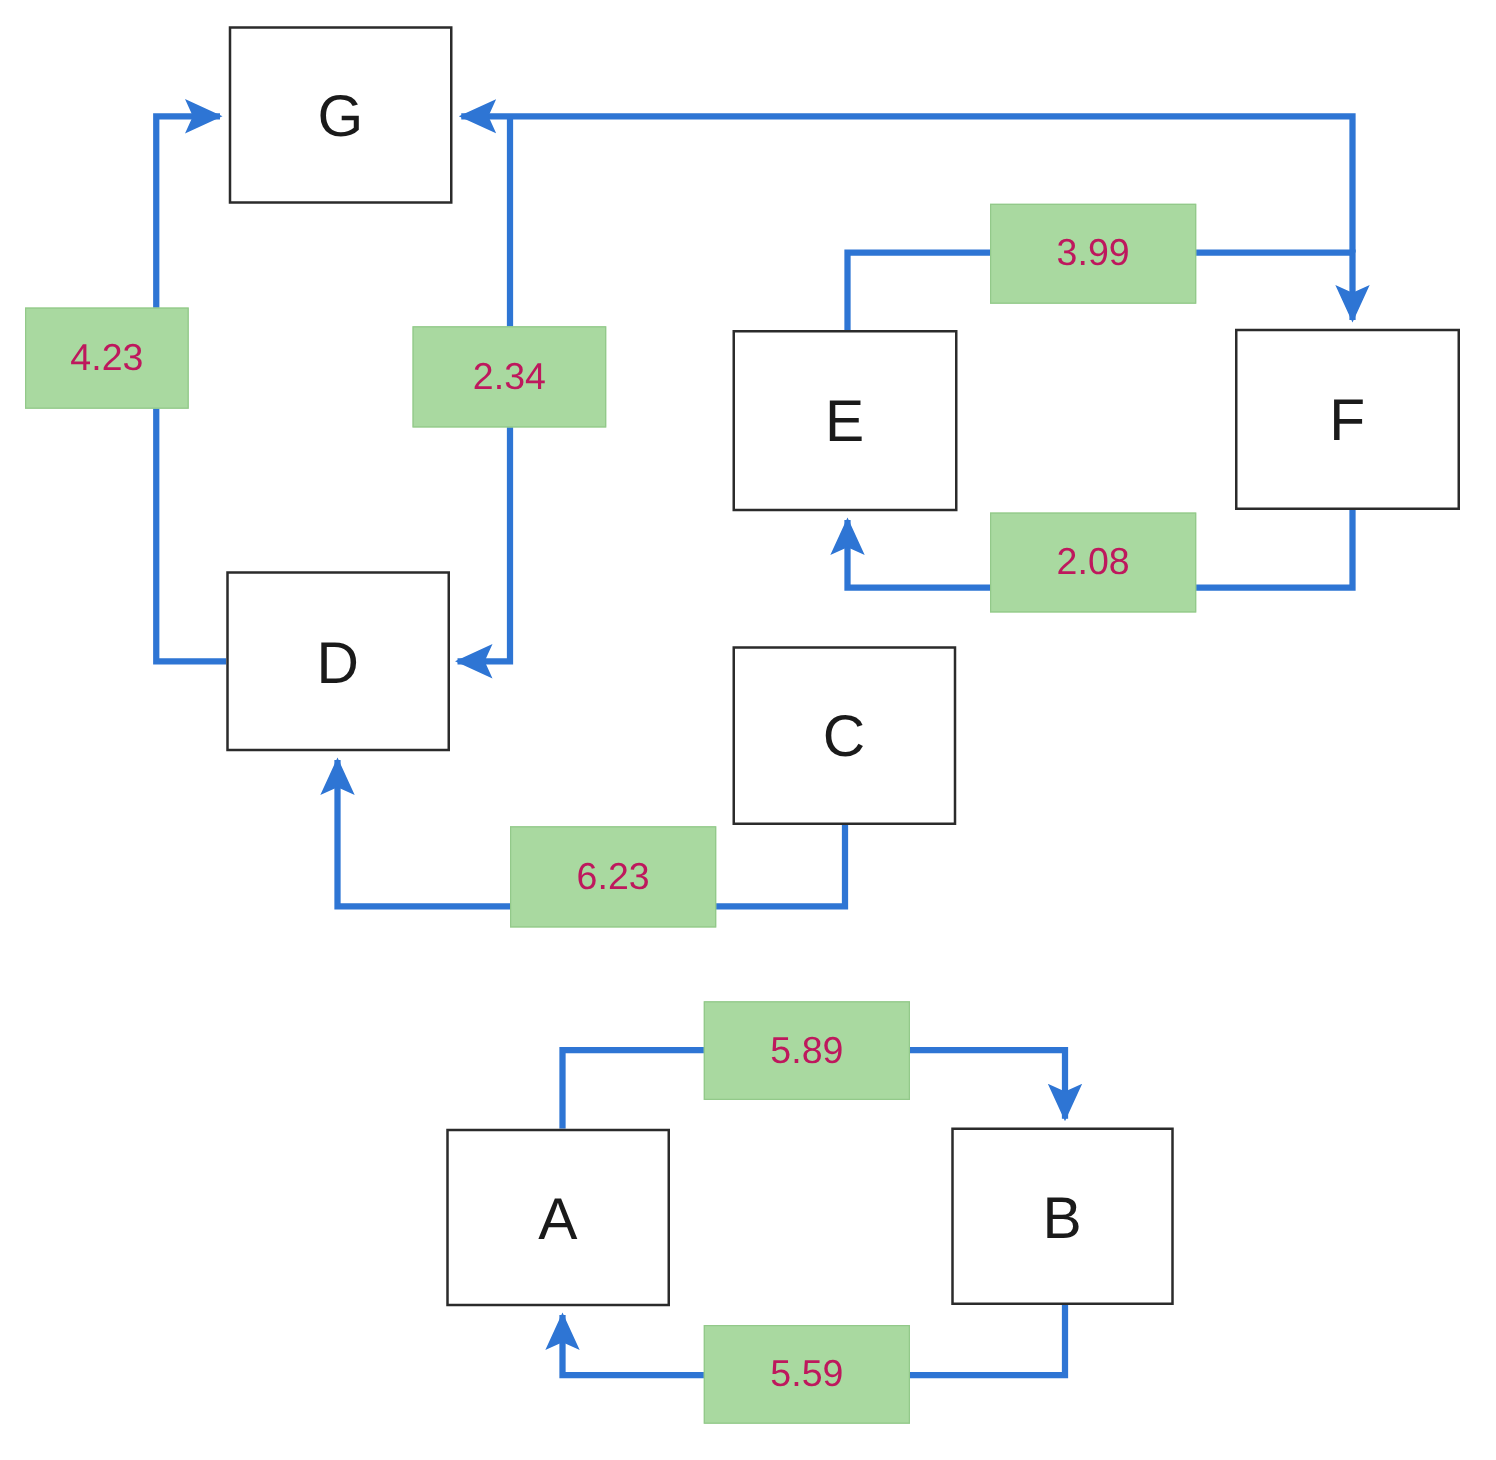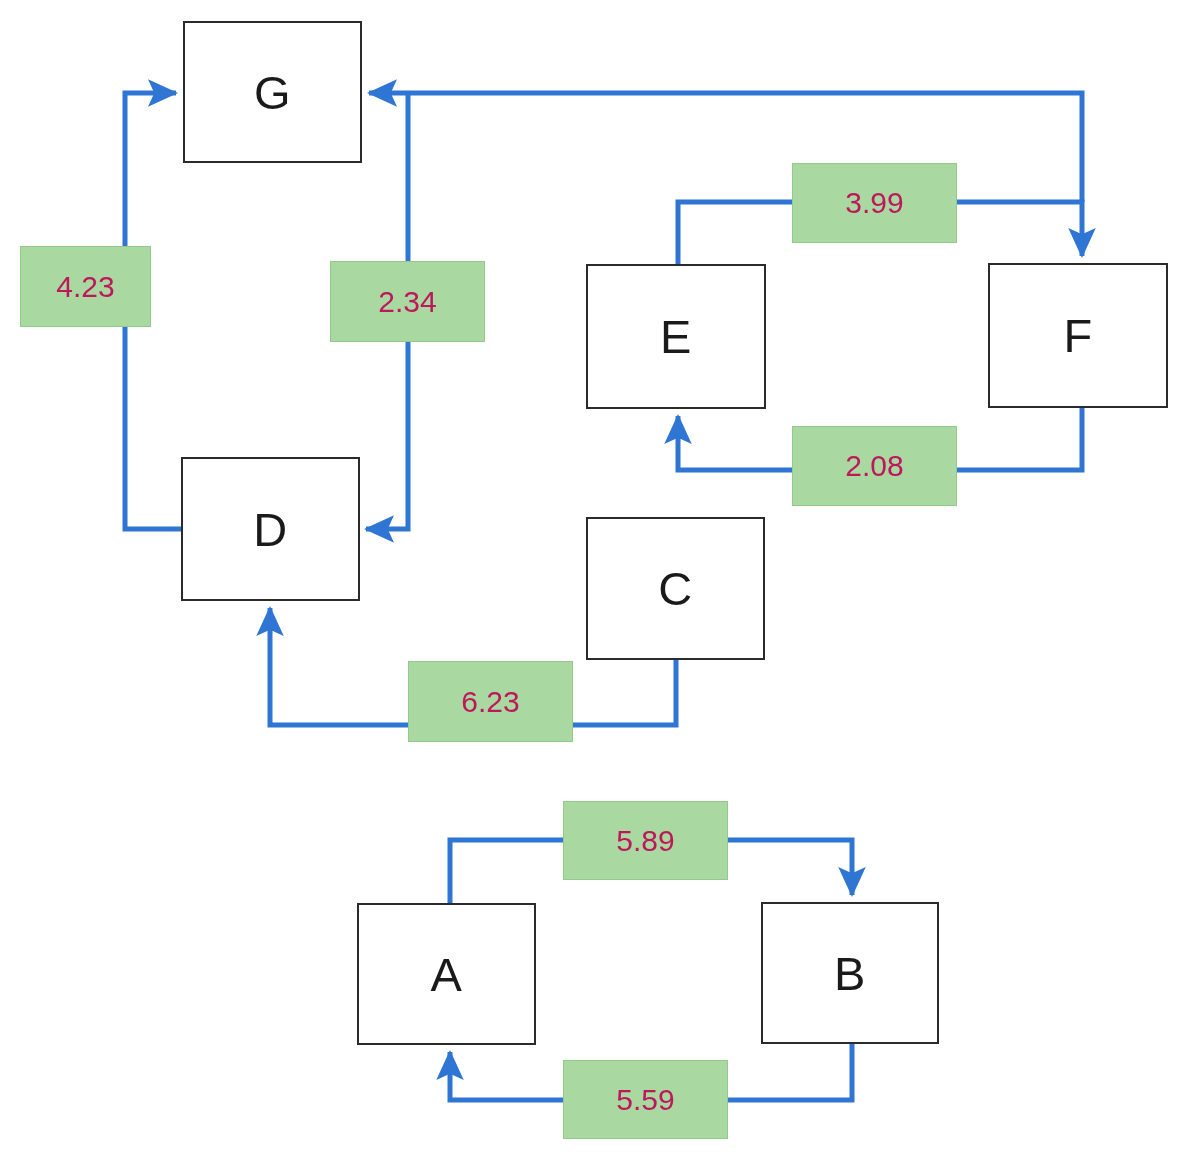--- a/index.html
+++ b/index.html
@@ -139,21 +139,21 @@
   </div>
 
   <div class="edge-label" style="left:330px; top:246px; width:155px; height:81px; background:#a9d9a0;margin-top:15px;">
     <span class="edge-label-text">2.34</span>
   </div>
 
   <div class="edge-label" style="left:792px; top:163px; width:165px; height:80px; background:#a9d9a0;">
     <span class="edge-label-text">3.99</span>
   </div>
 
-  <div class="edge-label" style="left:792px; top:426px; width:165px; height:80px; background:#a9d9a0;">
+  <div class="edge-label" style="left:792px; top:410px; width:165px; height:80px; background:#a9d9a0;">
     <span class="edge-label-text">2.08</span>
   </div>
 
   <div class="edge-label" style="left:408px; top:661px; width:165px; height:81px; background:#a9d9a0;">
     <span class="edge-label-text">6.23</span>
   </div>
 
   <div class="edge-label" style="left:563px; top:801px; width:165px; height:79px; background:#a9d9a0;text-align:center;">
     <span class="edge-label-text">5.89</span>
   </div>

